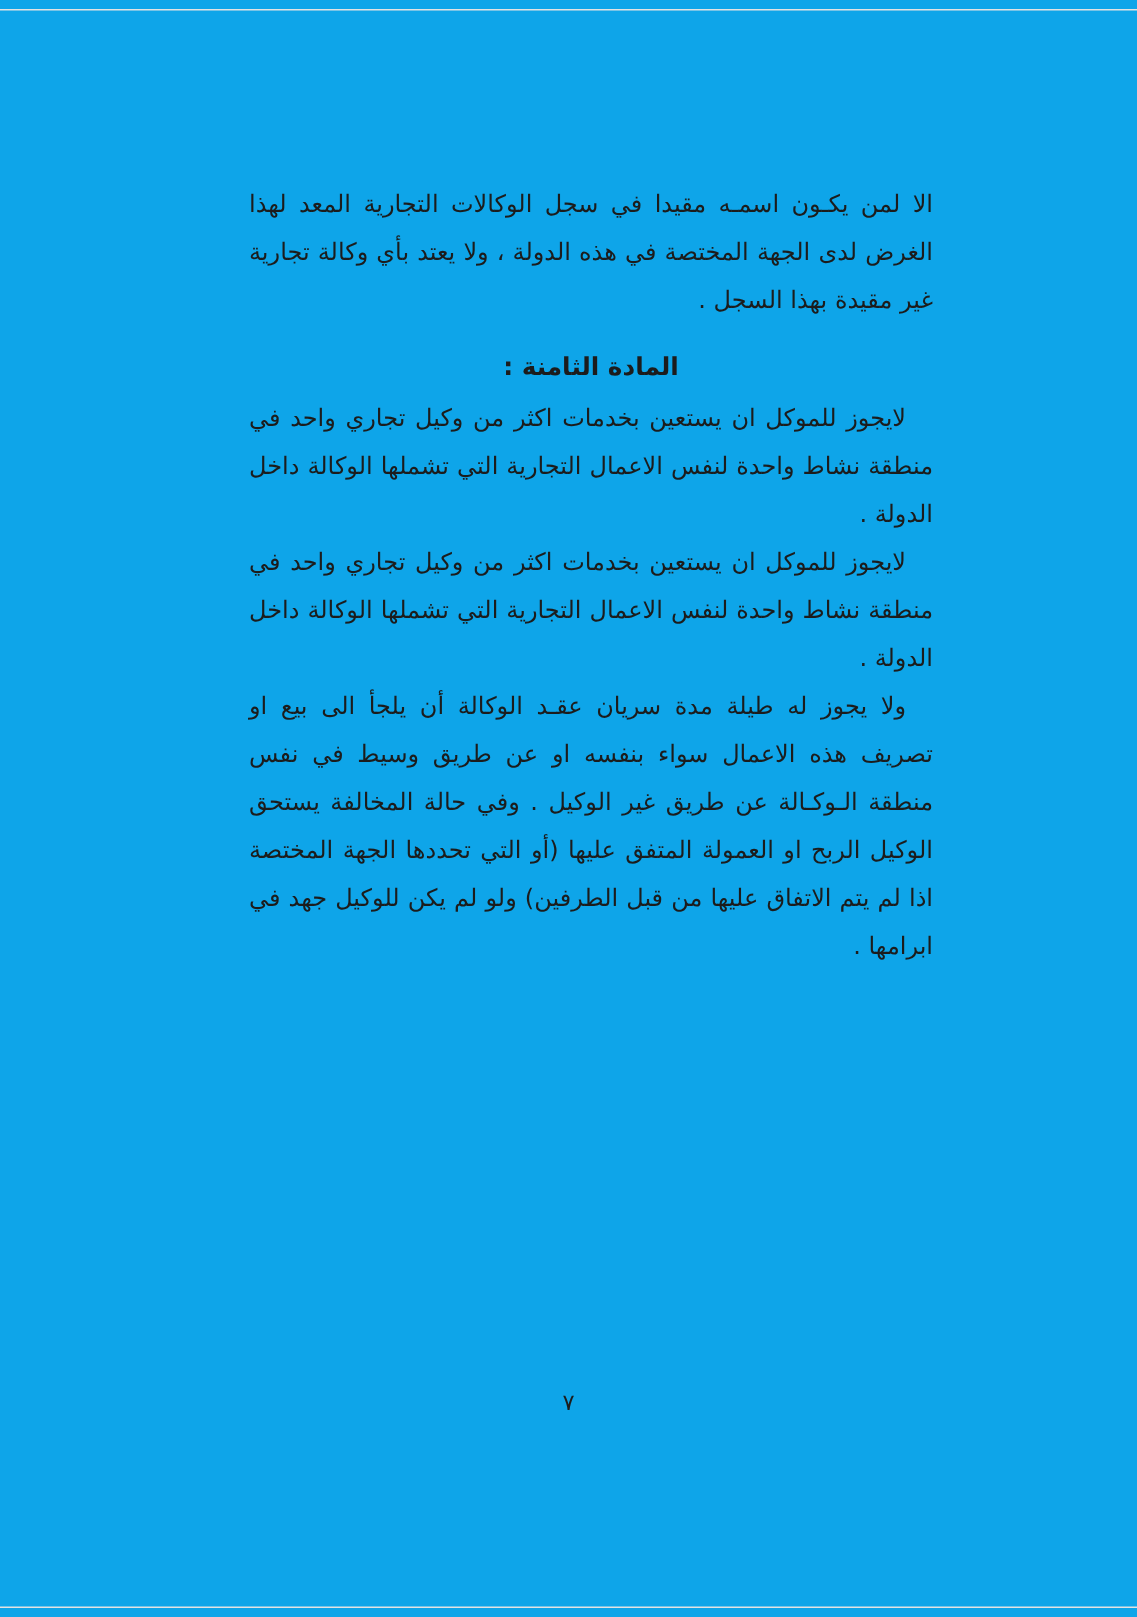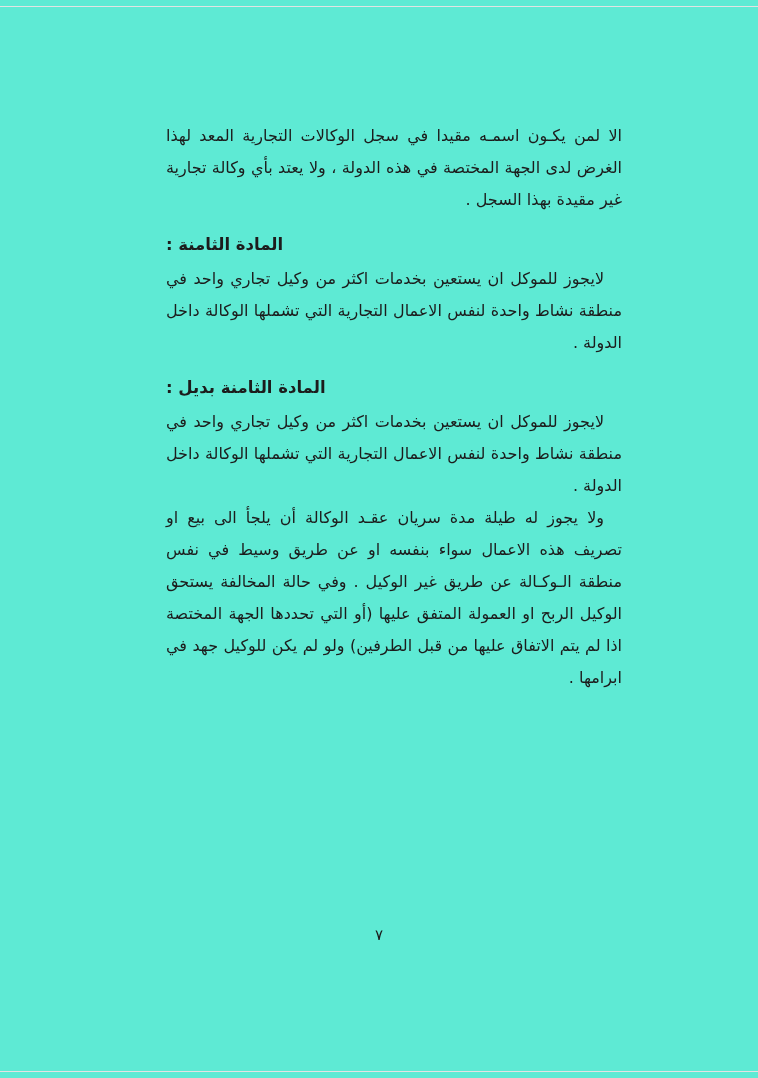--- a/index.html
+++ b/index.html
@@ -7,21 +7,21 @@
     margin: 0;
     padding: 0;
     width: 758px;
     height: 1078px;
     background: #ffffff;
   }
   .page {
     position: relative;
     width: 758px;
     height: 1078px;
-    background: #5eead4;
+    background: #0ea5e9;
     overflow: hidden;
     font-family: "DejaVu Sans", sans-serif;
     color: #1c1c1c;
   }
   .scan-edge {
     position: absolute;
     left: 0;
     width: 100%;
     height: 1px;
     background: #e3e3e3;
@@ -42,21 +42,21 @@
     margin: 0;
     padding: 0;
   }
   .para.indent {
     text-indent: 18px;
   }
   .heading {
     margin: 12px 0 2px 0;
     font-size: 16.5px;
     font-weight: bold;
-    text-align: left;
+    text-align: center;
   }
   .page-number {
     position: absolute;
     top: 926px;
     left: 0;
     width: 100%;
     text-align: center;
     font-size: 15px;
     direction: rtl;
     color: #1c1c1c;
@@ -71,21 +71,20 @@
 
   <div class="content">
 
     <p class="para">الا لمن يكـون اسمـه مقيدا في سجل الوكالات التجارية المعد لهذا الغرض لدى الجهة المختصة في هذه الدولة ، ولا يعتد بأي وكالة تجارية غير مقيدة بهذا السجل .</p>
 
     <h2 class="heading">المادة الثامنة :</h2>
 
     <p class="para indent">لايجوز للموكل ان يستعين بخدمات اكثر من وكيل تجاري واحد في منطقة نشاط واحدة لنفس الاعمال التجارية التي تشملها الوكالة داخل الدولة .</p>
 
 
-    <h2 class="heading">المادة الثامنة بديل :</h2>
 
     <p class="para indent">لايجوز للموكل ان يستعين بخدمات اكثر من وكيل تجاري واحد في منطقة نشاط واحدة لنفس الاعمال التجارية التي تشملها الوكالة داخل الدولة .</p>
 
     <p class="para indent">ولا يجوز له طيلة مدة سريان عقـد الوكالة أن يلجأ الى بيع او تصريف هذه الاعمال سواء بنفسه او عن طريق وسيط في نفس منطقة الـوكـالة عن طريق غير الوكيل . وفي حالة المخالفة يستحق الوكيل الربح او العمولة المتفق عليها (أو التي تحددها الجهة المختصة اذا لم يتم الاتفاق عليها من قبل الطرفين) ولو لم يكن للوكيل جهد في ابرامها .</p>
 
   </div>
 
   <div class="page-number">٧</div>
 
   <div class="scan-edge bottom"></div>

